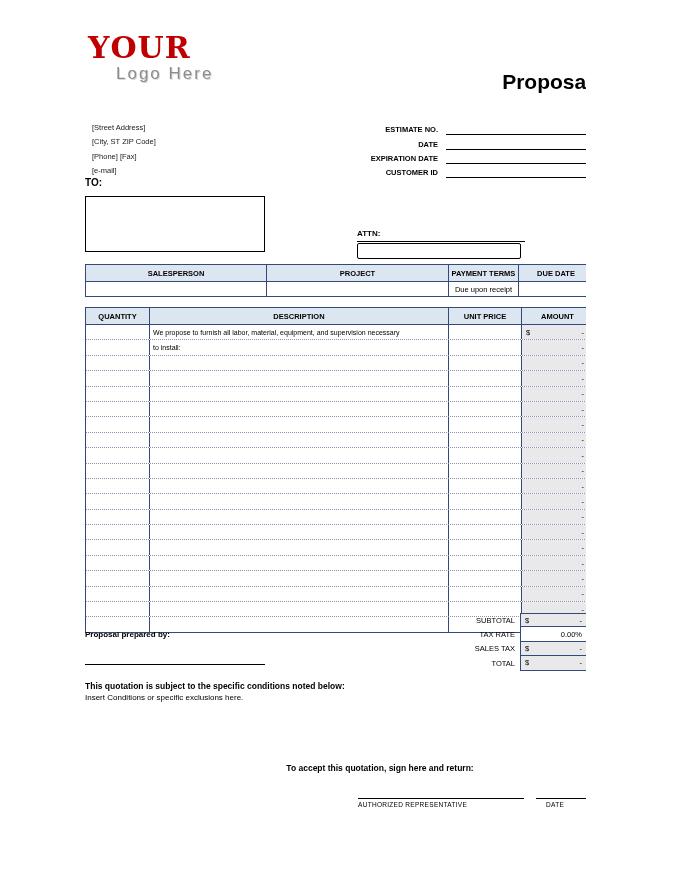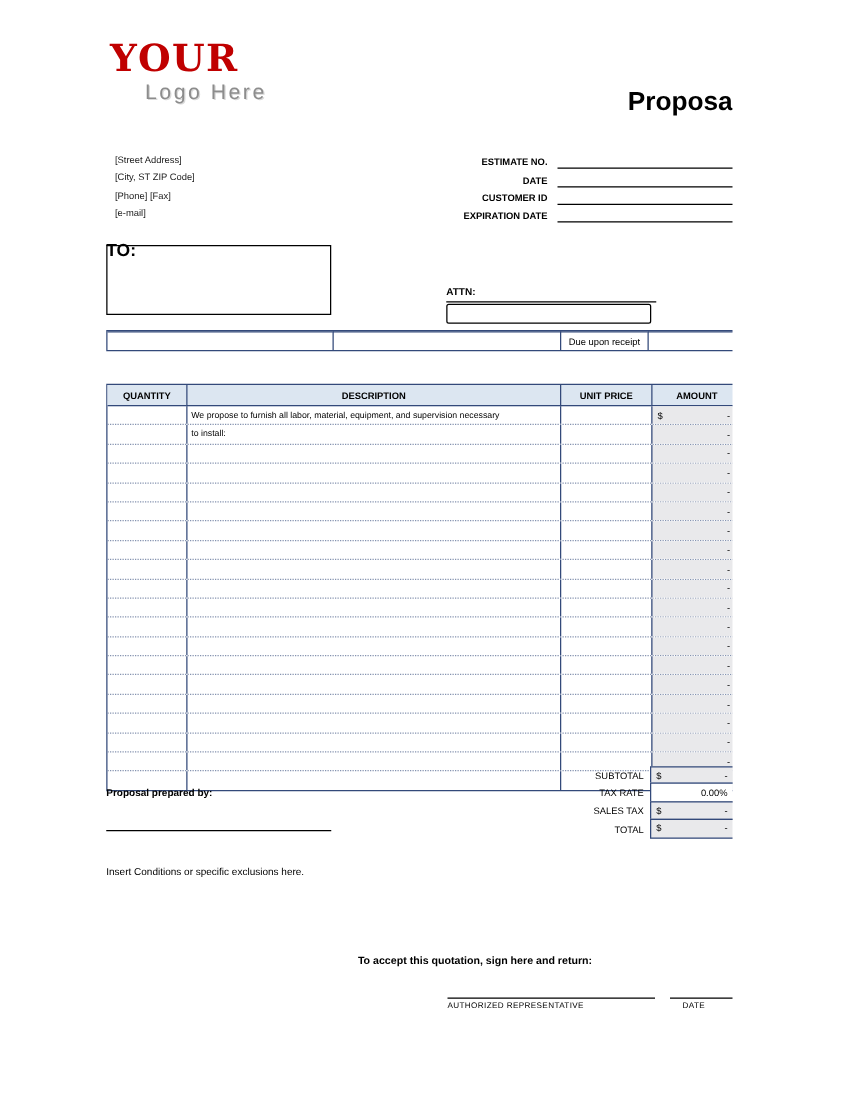--- a/index.html
+++ b/index.html
@@ -19,21 +19,21 @@
   
   .company{position:absolute;left:92px;top:121px;font-size:7.5px;line-height:14.3px;color:#1a1a1a;}
 
   
   .hfields{position:absolute;left:260px;top:121px;width:332px;}
   .hfield{display:flex;align-items:flex-end;height:14.3px;}
   .hfield .lbl{width:178px;text-align:right;font-weight:bold;font-size:7.5px;padding-bottom:1px;}
   .hfield .line{flex:1;margin-left:8px;border-bottom:1px solid #000;height:12px;}
 
   
-  .to-label{position:absolute;left:85px;top:192px;font-size:14px;font-weight:bold;}
+  .to-label{position:absolute;left:85px;top:177px;font-size:10px;font-weight:bold;}
   .to-box{position:absolute;left:85px;top:196px;width:178px;height:54px;border:1.5px solid #000;}
 
   
   .attn-wrap{position:absolute;left:357px;top:229px;width:168px;border-bottom:1px solid #000;
              font-size:8px;font-weight:bold;padding-bottom:1px;height:11px;}
   .attn-box{position:absolute;left:357px;top:243px;width:162px;height:14px;
             border:1.5px solid #000;border-radius:2px;}
 
   
   .tbl{position:absolute;left:85px;width:507px;border:1px solid #33497A;box-sizing:content-box;}
@@ -103,38 +103,44 @@
   <div class="hfields">
       <div class="hfield">
         <div class="lbl">ESTIMATE NO.</div>
         <div class="line"></div>
       </div>
       <div class="hfield">
         <div class="lbl">DATE</div>
         <div class="line"></div>
       </div>
       <div class="hfield">
+        <div class="lbl">EXPIRATION DATE</div>
+        <div class="line"></div>
+      </div>
+      <div class="hfield">
         <div class="lbl">CUSTOMER ID</div>
-        <div class="line"></div>
-      </div>
-      <div class="hfield">
-        <div class="lbl">EXPIRATION DATE</div>
         <div class="line"></div>
       </div>
     </div>
 
   <div class="to-label">TO:</div>
   <div class="to-box"></div>
 
   <div class="attn-wrap">
     <span>ATTN:</span>
   </div>
   <div class="attn-box"></div>
 
   <div class="tbl info-table">
+    <div class="trow-flex">
+        <div class="hc" style="width: 180px;">SALESPERSON</div>
+        <div class="hc" style="width: 182px;">PROJECT</div>
+        <div class="hc" style="width: 70px;">PAYMENT TERMS</div>
+        <div class="hc" style="width: 75px;">DUE DATE</div>
+      </div>
     <div class="trow-flex">
         <div class="bc" style="width: 180px;"></div>
         <div class="bc" style="width: 182px;"></div>
         <div class="bc" style="width: 70px;">Due upon receipt</div>
         <div class="bc" style="width: 75px;"></div>
       </div>
   </div>
 
   <div class="tbl items-table">
     <div class="trow-flex">
@@ -354,20 +360,21 @@
         <div class="tcell shaded">
           <span>$</span>
           <span>-</span>
         </div>
       </div>
     </div>
 
   <div class="prepared">Proposal prepared by:</div>
   <div class="prepared-line"></div>
 
+  <div class="cond-head">This quotation is subject to the specific conditions noted below:</div>
   <div class="cond-text">Insert Conditions or specific exclusions here.</div>
 
   <div class="accept">To accept this quotation, sign here and return:</div>
 
   <div class="sig-line-a"></div>
   <div class="sig-line-b"></div>
   <div class="sig-label-a">AUTHORIZED REPRESENTATIVE</div>
   <div class="sig-label-b">DATE</div>
 
 </div>

